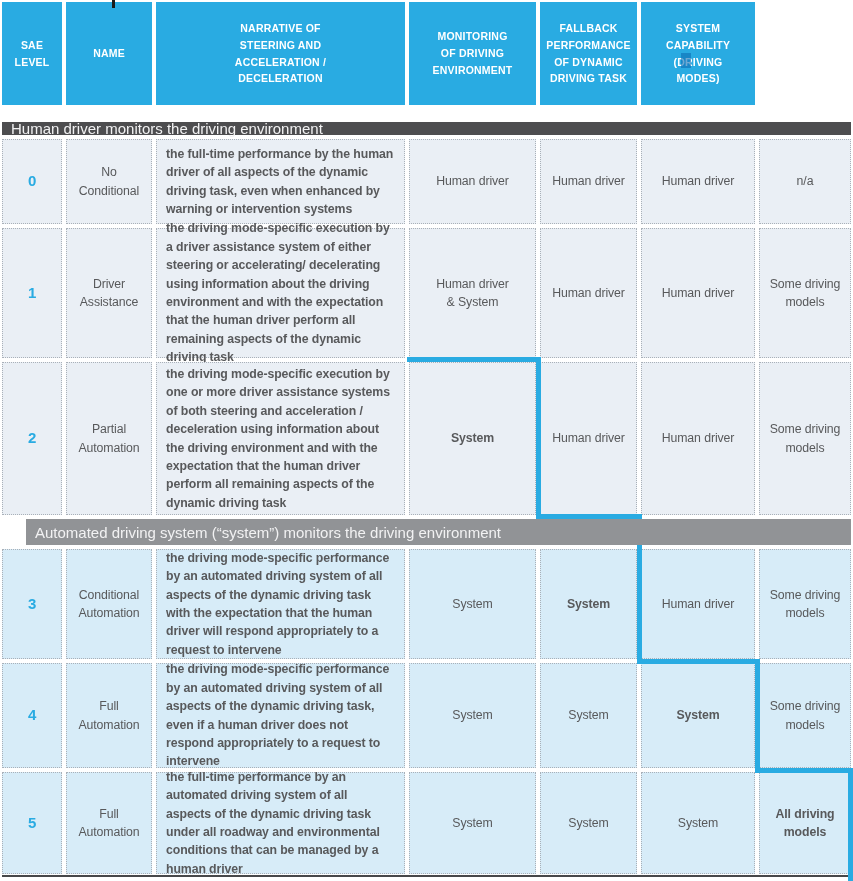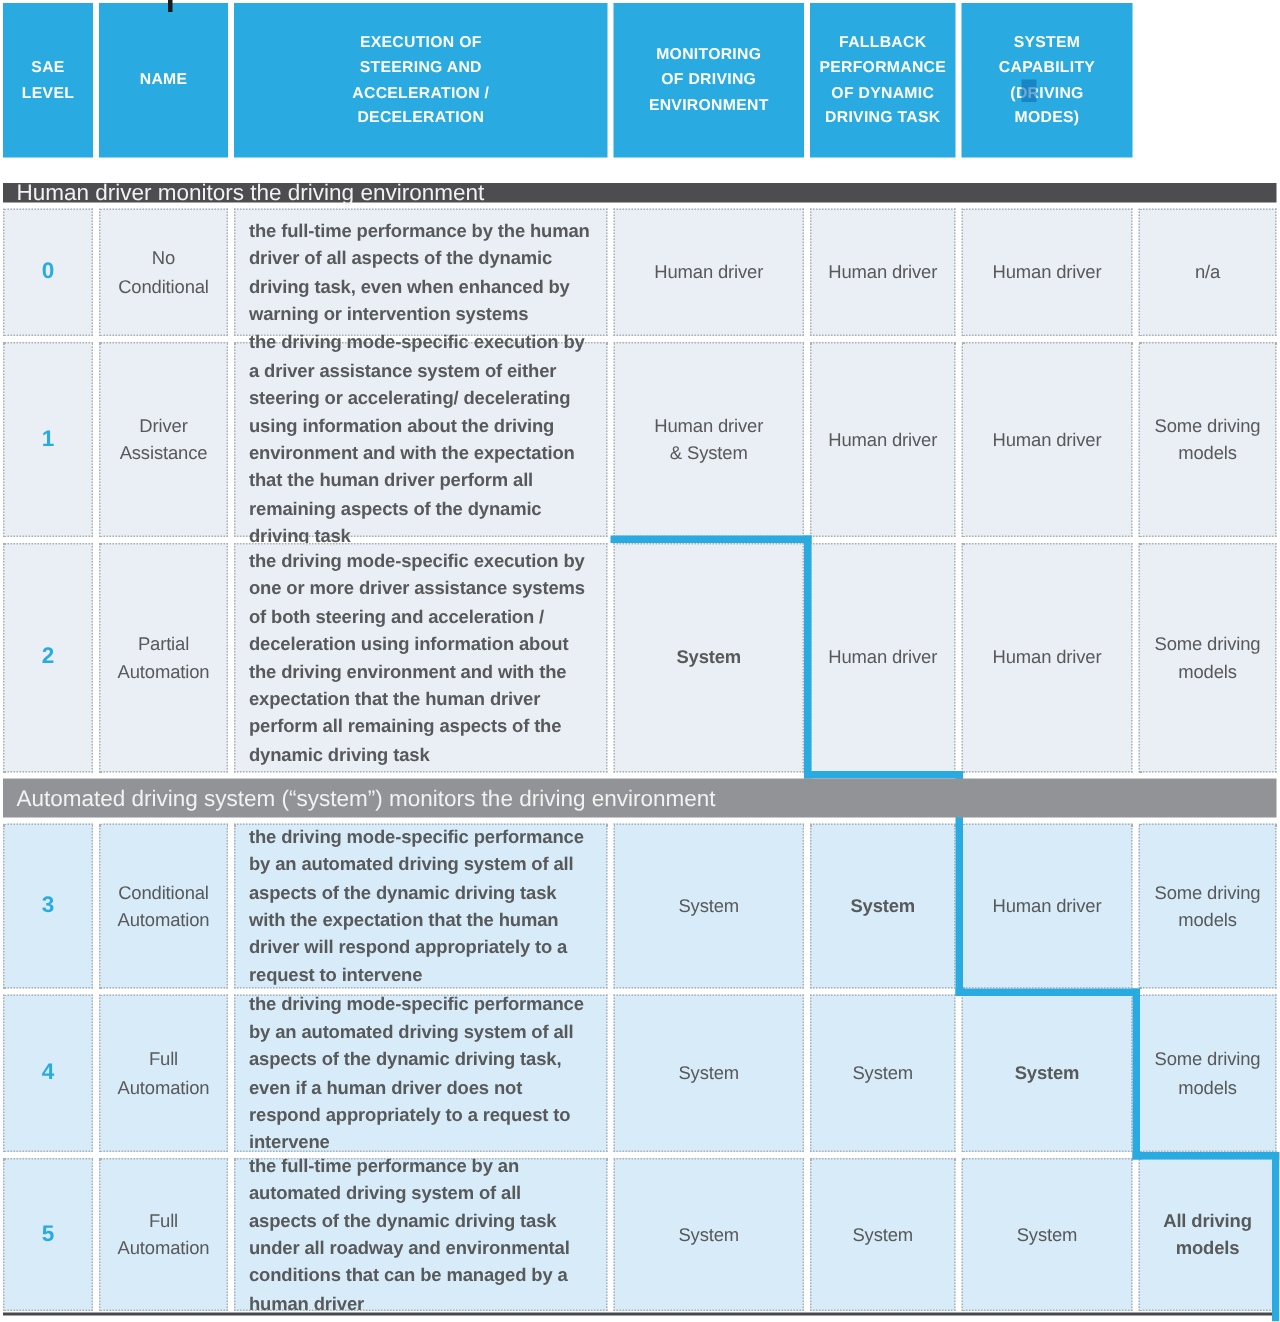--- a/index.html
+++ b/index.html
@@ -17,21 +17,21 @@
   }
   .h{
     background:var(--accent); color:#fff; font-weight:bold; font-size:10.5px;
     letter-spacing:.2px; line-height:1.6; display:flex; align-items:center;
     justify-content:center; text-align:center; white-space:pre-line;
   }
   .bar{
     grid-column:1/-1; color:#f2f2f3; font-size:15px; display:flex;
     align-items:center; padding-left:9px; position:relative; z-index:3;
   }
-  .bar1{background:var(--sec1);margin-top:13px;} .bar2{background:var(--sec2);}
+  .bar1{background:var(--sec1);margin-top:13px;} .bar2{background:var(--sec2);margin-left:24px;}
   .c{
     border:1px dotted #a9b0b8; color:var(--text); font-size:12.3px;
     line-height:1.5; letter-spacing:-.1px; display:flex; align-items:center;
     justify-content:center; text-align:center; white-space:pre-line;
   }
   .s1{background:var(--bg1);} .s2{background:var(--bg2);}
   .lvl{font-weight:bold; font-size:15px; color:var(--accent);}
   .narr{justify-content:flex-start; text-align:left; padding:6px 9px; white-space:normal;font-weight:bold;}
   .bold{font-weight:bold;}
   .seg{position:absolute; background:var(--accent); z-index:2;}
@@ -40,21 +40,21 @@
   #sel-artifact{position:absolute; left:681px; top:53px; width:10px; height:15px; background:rgba(13,110,180,.6); z-index:2;}
 </style>
 </head>
 <body>
 
 <div id="page">
   <div id="grid">
       <div class="h">SAE
 LEVEL</div>
       <div class="h">NAME</div>
-      <div class="h">EXECUTION OF
+      <div class="h">NARRATIVE OF
 STEERING AND
 ACCELERATION /
 DECELERATION</div>
       <div class="h">MONITORING
 OF DRIVING
 ENVIRONMENT</div>
       <div class="h">FALLBACK
 PERFORMANCE
 OF DYNAMIC
 DRIVING TASK</div>

